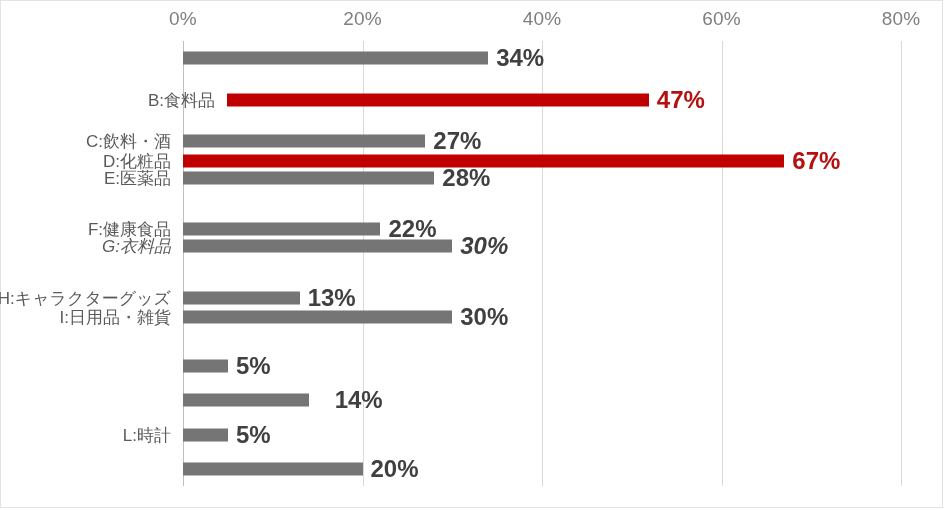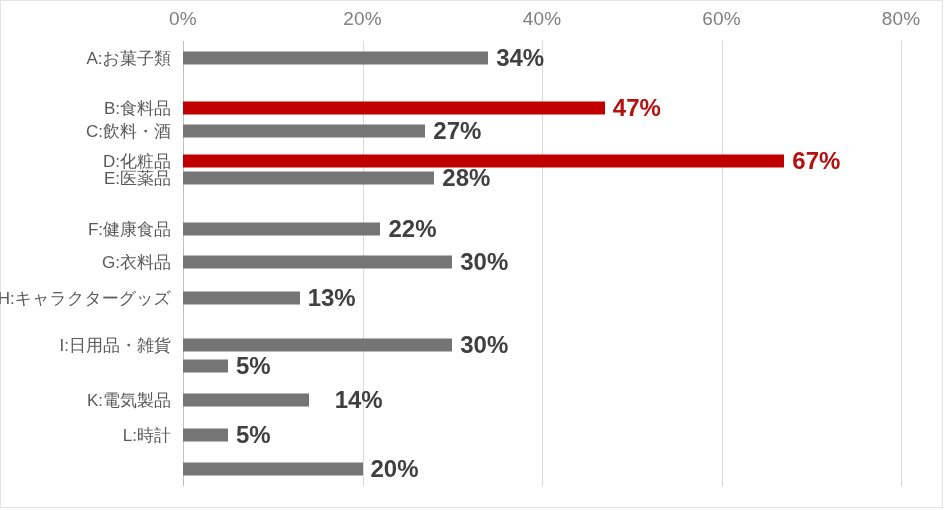--- a/index.html
+++ b/index.html
@@ -102,70 +102,68 @@
   <div id="plot-area">
     <div id="gridlines">
         <div class="gridline" style="left: 179.5px;"></div>
         <div class="gridline" style="left: 359px;"></div>
         <div class="gridline" style="left: 538.5px;"></div>
         <div class="gridline" style="left: 718px;"></div>
       </div>
     <div class="axis-line"></div>
     <div id="rows">
         <div class="row" style="top: 0px; height: 34.2308px;">
-          <div class="cat-label">A:お菓子類</div>
           <div class="bar normal" style="width: 305.15px;"></div>
           <div class="value-label normal" style="left: 305.15px;">34%</div>
         </div>
-        <div class="row" style="top: 50px; height: 34.2308px;">
+        <div class="row" style="top: 42px; height: 34.2308px; margin-left: 44px;">
           <div class="cat-label">B:食料品</div>
           <div class="bar highlight" style="width: 421.825px;"></div>
           <div class="value-label highlight" style="left: 421.825px;">47%</div>
         </div>
-        <div class="row" style="top: 73px; height: 34.2308px; padding-left: 28px;">
+        <div class="row" style="top: 83px; height: 34.2308px; padding-left: 28px;">
           <div class="cat-label">C:飲料・酒</div>
           <div class="bar normal" style="width: 242.325px;"></div>
           <div class="value-label normal" style="left: 242.325px;">27%</div>
         </div>
         <div class="row" style="top: 102.692px; height: 34.2308px;">
           <div class="cat-label">D:化粧品</div>
           <div class="bar highlight" style="width: 601.325px;"></div>
           <div class="value-label highlight" style="left: 601.325px;">67%</div>
         </div>
         <div class="row" style="top: 120px; height: 34.2308px;">
           <div class="cat-label">E:医薬品</div>
           <div class="bar normal" style="width: 251.3px;"></div>
           <div class="value-label normal" style="left: 251.3px; text-align: center;">28%</div>
         </div>
         <div class="row" style="top: 171.154px; height: 34.2308px;">
           <div class="cat-label">F:健康食品</div>
           <div class="bar normal" style="width: 197.45px;"></div>
           <div class="value-label normal" style="left: 197.45px;">22%</div>
         </div>
-        <div class="row" style="top: 204px; height: 34.2308px;">
+        <div class="row" style="top: 188px; height: 34.2308px; font-style: italic;">
           <div class="cat-label">G:衣料品</div>
           <div class="bar normal" style="width: 269.25px;"></div>
           <div class="value-label normal" style="left: 269.25px;">30%</div>
         </div>
         <div class="row" style="top: 239.615px; height: 34.2308px;">
           <div class="cat-label">H:キャラクターグッズ</div>
           <div class="bar normal" style="width: 116.675px;"></div>
           <div class="value-label normal" style="left: 116.675px;">13%</div>
         </div>
-        <div class="row" style="top: 287px; height: 34.2308px;">
+        <div class="row" style="top: 259px; height: 34.2308px;">
           <div class="cat-label">I:日用品・雑貨</div>
           <div class="bar normal" style="width: 269.25px;"></div>
           <div class="value-label normal" style="left: 269.25px;">30%</div>
         </div>
         <div class="row" style="top: 308.077px; height: 34.2308px;">
           <div class="bar normal" style="width: 44.875px;"></div>
           <div class="value-label normal" style="left: 44.875px;">5%</div>
         </div>
         <div class="row" style="top: 342.308px; height: 34.2308px;">
-          <div class="cat-label">K:電気製品</div>
           <div class="bar normal" style="width: 125.65px;"></div>
           <div class="value-label normal" style="left: 125.65px; margin-left: 26px;">14%</div>
         </div>
         <div class="row" style="top: 376.538px; height: 34.2308px;">
           <div class="cat-label">L:時計</div>
           <div class="bar normal" style="width: 44.875px;"></div>
           <div class="value-label normal" style="left: 44.875px;">5%</div>
         </div>
         <div class="row" style="top: 410.769px; height: 34.2308px;">
           <div class="bar normal" style="width: 179.5px;"></div>

